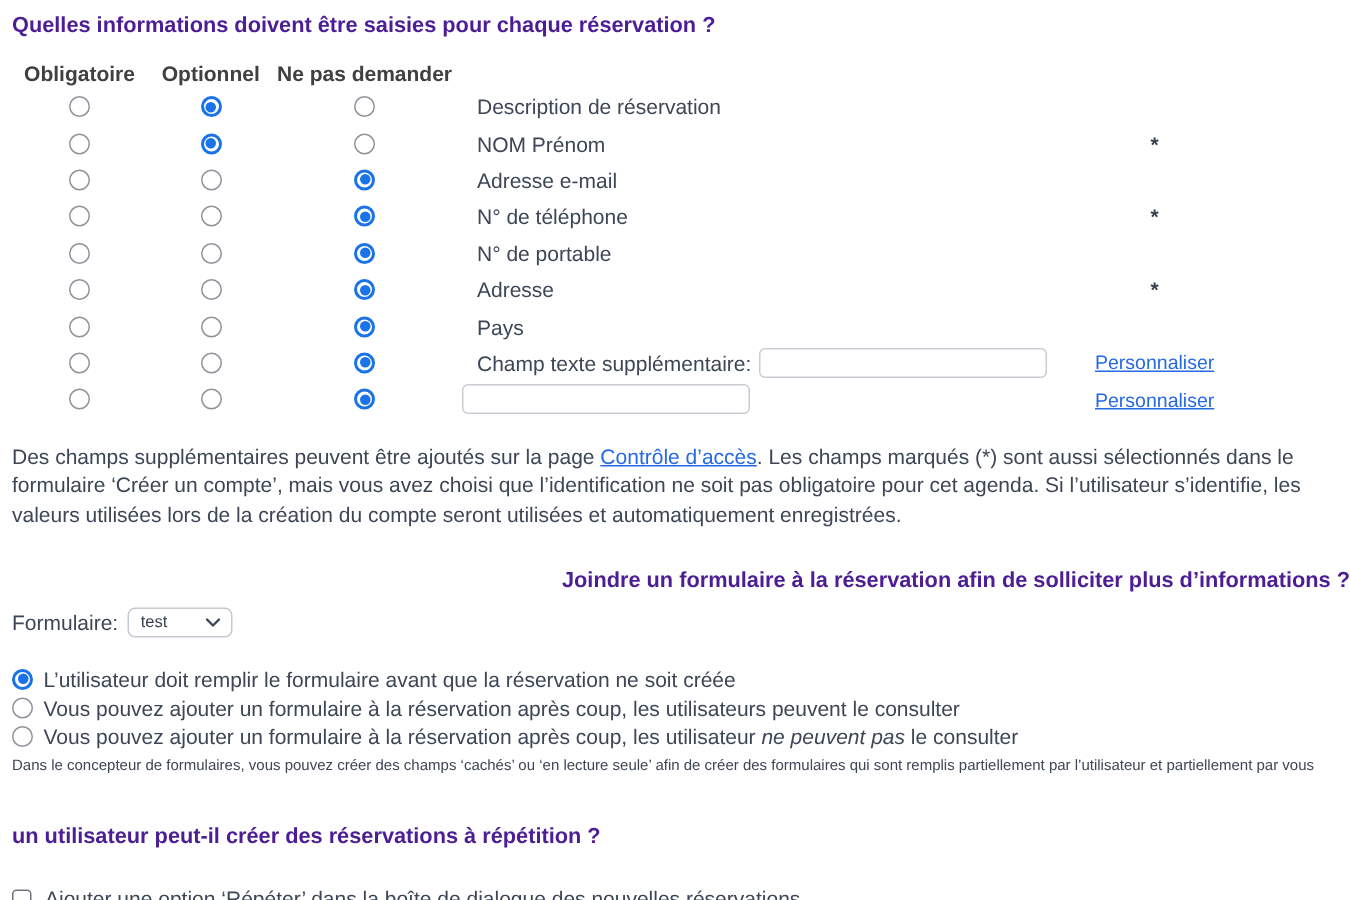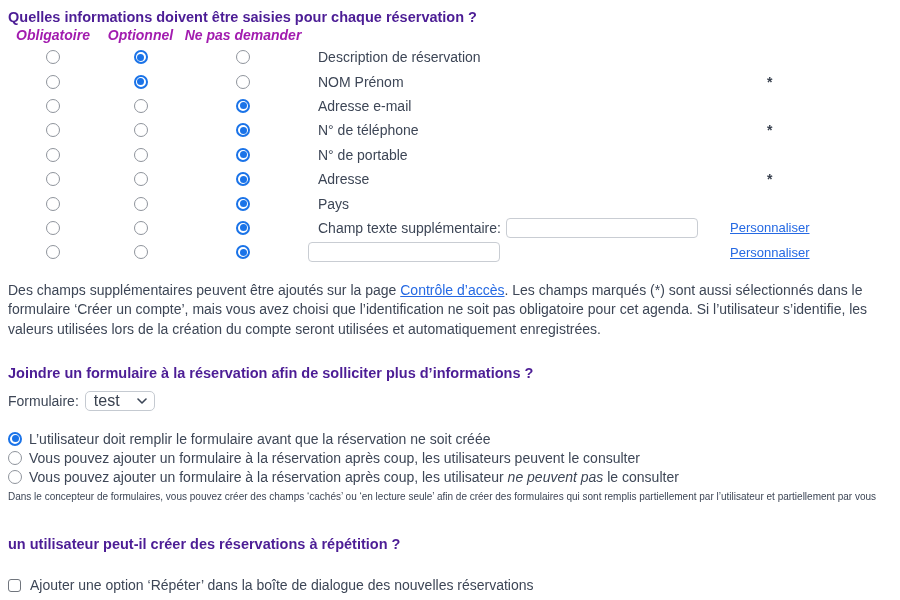--- a/index.html
+++ b/index.html
@@ -4,21 +4,21 @@
 <style>
   html,body{margin:0;padding:0;background:#fff;}
   body{width:900px;height:600px;overflow:hidden;
        font-family:"Liberation Sans","DejaVu Sans",sans-serif;
        color:#3d4656;-webkit-font-smoothing:antialiased;}
   .page{padding:8px 0 0 8px;position:relative;}
 
   h1,h2{font-size:14.5px;font-weight:700;color:#4c1d95;margin:0;line-height:18px;}
 
   
-  .col-headers{display:flex;font-weight:700;font-size:14px;color:#a21caf;line-height:18px;font-style:italic;}
+  .col-headers{display:flex;margin-top:14px;font-weight:700;font-size:14px;color:#404040;line-height:18px;}
   .col-headers .ch{text-align:center;}
   .c1{width:90px;} .c2{width:85px;} .c3{width:120px;}
 
   
   .frows{margin-top:1px;}
   .frow{display:flex;align-items:center;height:24.4px;position:relative;font-size:14px;}
   .rcol{display:flex;justify-content:center;align-items:center;}
   .flabel{margin-left:15px;white-space:nowrap;}
   .star{position:absolute;left:759px;font-weight:700;color:#39414f;}
 
@@ -33,29 +33,29 @@
   .rinput{margin-left:5px;width:192px;height:20px;box-sizing:border-box;
           border:1px solid #c9cdd3;border-radius:4px;background:#fff;outline:none;
           font-family:inherit;font-size:13px;color:#3d4656;padding:0 6px;}
   a.plink{position:absolute;left:722px;color:#2569e3;font-size:13px;
           text-decoration:underline;cursor:pointer;white-space:nowrap;}
 
   
   .note{margin-top:16px;width:860px;font-size:14px;line-height:19.5px;}
   .note a{color:#2569e3;text-decoration:underline;cursor:pointer;}
 
-  .h-join{margin-top:25px;}
+  .h-join{margin-top:25px;text-align:right;}
 
   
   .form-row{margin-top:9px;display:flex;align-items:center;font-size:14px;}
   .select{margin-left:6px;box-sizing:border-box;width:70px;height:20px;
           border:1px solid #c5cad1;border-radius:5px;background:#fff;
           display:flex;align-items:center;justify-content:space-between;
           padding:0 7px 0 8px;cursor:pointer;}
-  .select .sel-val{font-size:16px;color:#39414f;}
+  .select .sel-val{font-size:11px;color:#39414f;}
 
   
   .options{margin-top:18px;}
   .opt-row{display:flex;align-items:center;height:19.3px;font-size:14px;}
   .opt-row .radio{margin-right:7px;flex:0 0 auto;}
   .opt-text{white-space:nowrap;}
   .it{font-style:italic;}
 
   .designer-note{width:888px;font-size:10px;line-height:19.5px;}
 

